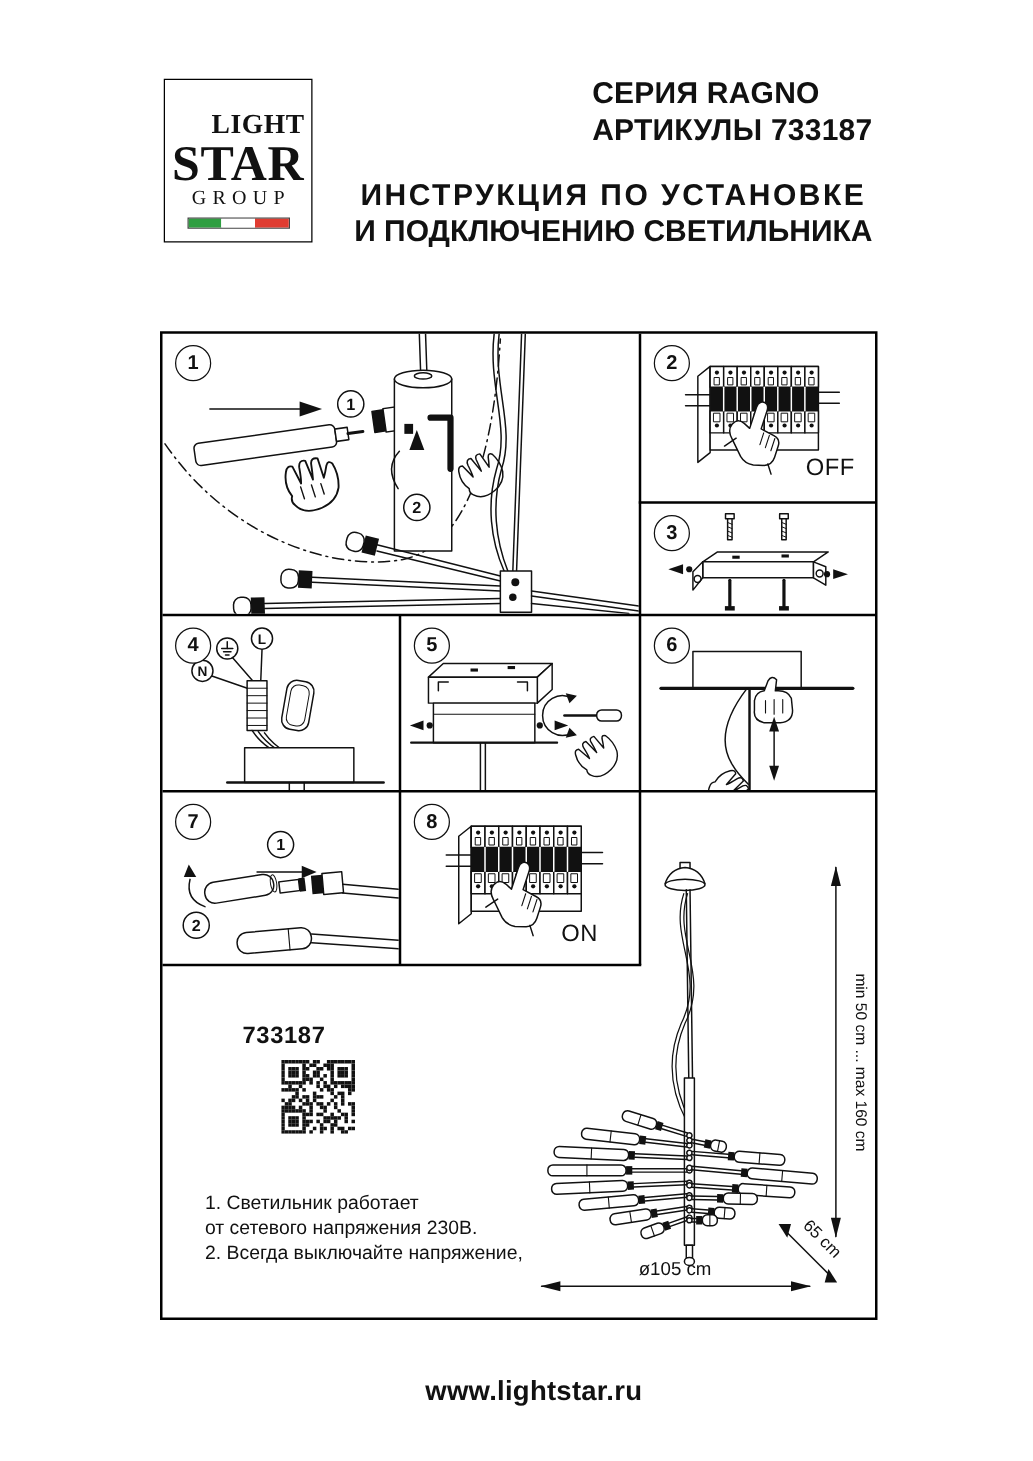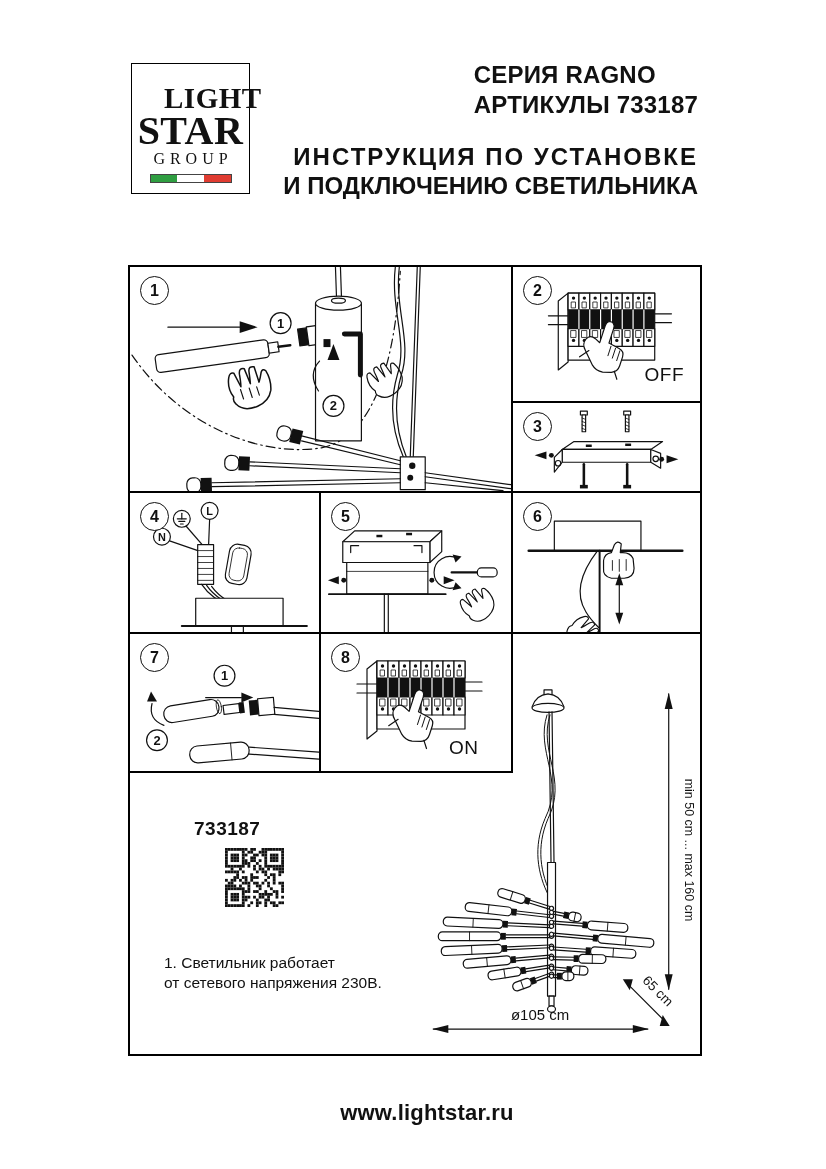--- a/index.html
+++ b/index.html
@@ -2,29 +2,29 @@
 <html><head>
 <meta charset="utf-8">
 <style>
   html,body{margin:0;padding:0;background:#e8e8e8;}
   .sheet{position:relative;width:826px;height:1169px;background:#fff;color:#111;
          font-family:"Liberation Sans",sans-serif;overflow:hidden;margin:0 auto;}
 
   
   .logo{position:absolute;left:131px;top:63px;width:117px;height:129px;border:1.5px solid #000;
         text-align:center;font-family:"Liberation Serif",serif;background:#fff;}
-  .logo-light{font-weight:bold;font-size:29px;line-height:29px;margin-top:20px;letter-spacing:.5px;margin-left:32px;}
+  .logo-light{font-weight:bold;font-size:22px;line-height:29px;margin-top:20px;letter-spacing:.5px;margin-left:32px;}
   .logo-star{font-weight:bold;font-size:40px;line-height:35px;letter-spacing:.5px;font-family:Liberation Serif, serif;}
   .logo-group{font-size:16px;letter-spacing:5px;line-height:20px;margin-top:1px;text-indent:5px;}
   .logo-flag{display:flex;width:80px;height:7px;border:1px solid #444;margin:5px auto 0;}
   .flag-seg{flex:1;}
 
   .title-block{position:absolute;right:128px;top:60px;text-align:left;
                font-weight:bold;font-size:24px;line-height:30px;letter-spacing:.2px;}
-  .instr-block{position:absolute;right:128px;top:142px;text-align:right;
+  .instr-block{position:absolute;right:128px;top:142px;text-align:center;
                font-weight:bold;font-size:24px;line-height:29px;}
   .instr-block .ls{letter-spacing:2px;}
 
   
   .grid{position:absolute;left:128px;top:265px;width:570px;height:787px;border:2px solid #000;}
   .gline{position:absolute;background:#000;}
   .panel{position:absolute;}
   .art{position:absolute;inset:0;width:100%;height:100%;}
   .badge{position:absolute;left:10px;top:9px;width:27px;height:27px;border:1.5px solid #111;
          border-radius:50%;display:flex;align-items:center;justify-content:center;
@@ -739,20 +739,21 @@
         <rect x="22.10" y="55.24" width="2.76" height="2.76" fill="#111"></rect>
         <rect x="30.38" y="55.24" width="2.76" height="2.76" fill="#111"></rect>
         <rect x="38.67" y="55.24" width="2.76" height="2.76" fill="#111"></rect>
         <rect x="46.95" y="55.24" width="2.76" height="2.76" fill="#111"></rect>
         <rect x="49.71" y="55.24" width="2.76" height="2.76" fill="#111"></rect>
       </svg>
 
     <div class="notes">
       <div>1. Светильник работает</div>
       <div>от сетевого напряжения 230В.</div>
+      <div>2. Всегда выключайте напряжение,</div>
     </div>
 
     <svg style="position:absolute;left:287px;top:400px;width:284px;height:387px" viewBox="0 0 284 388">
       <g stroke="#111" stroke-width="1.2" fill="none" stroke-linecap="round" stroke-linejoin="round">
         <g>
           <rect x="127" y="23" width="8" height="5" fill="#fff"></rect>
           <path d="M115,40 Q119,28 131,27 Q143,28 147,40" fill="#fff"></path>
           <ellipse cx="131" cy="41" rx="16" ry="4.5" fill="#fff"></ellipse>
         </g>
         <g>

